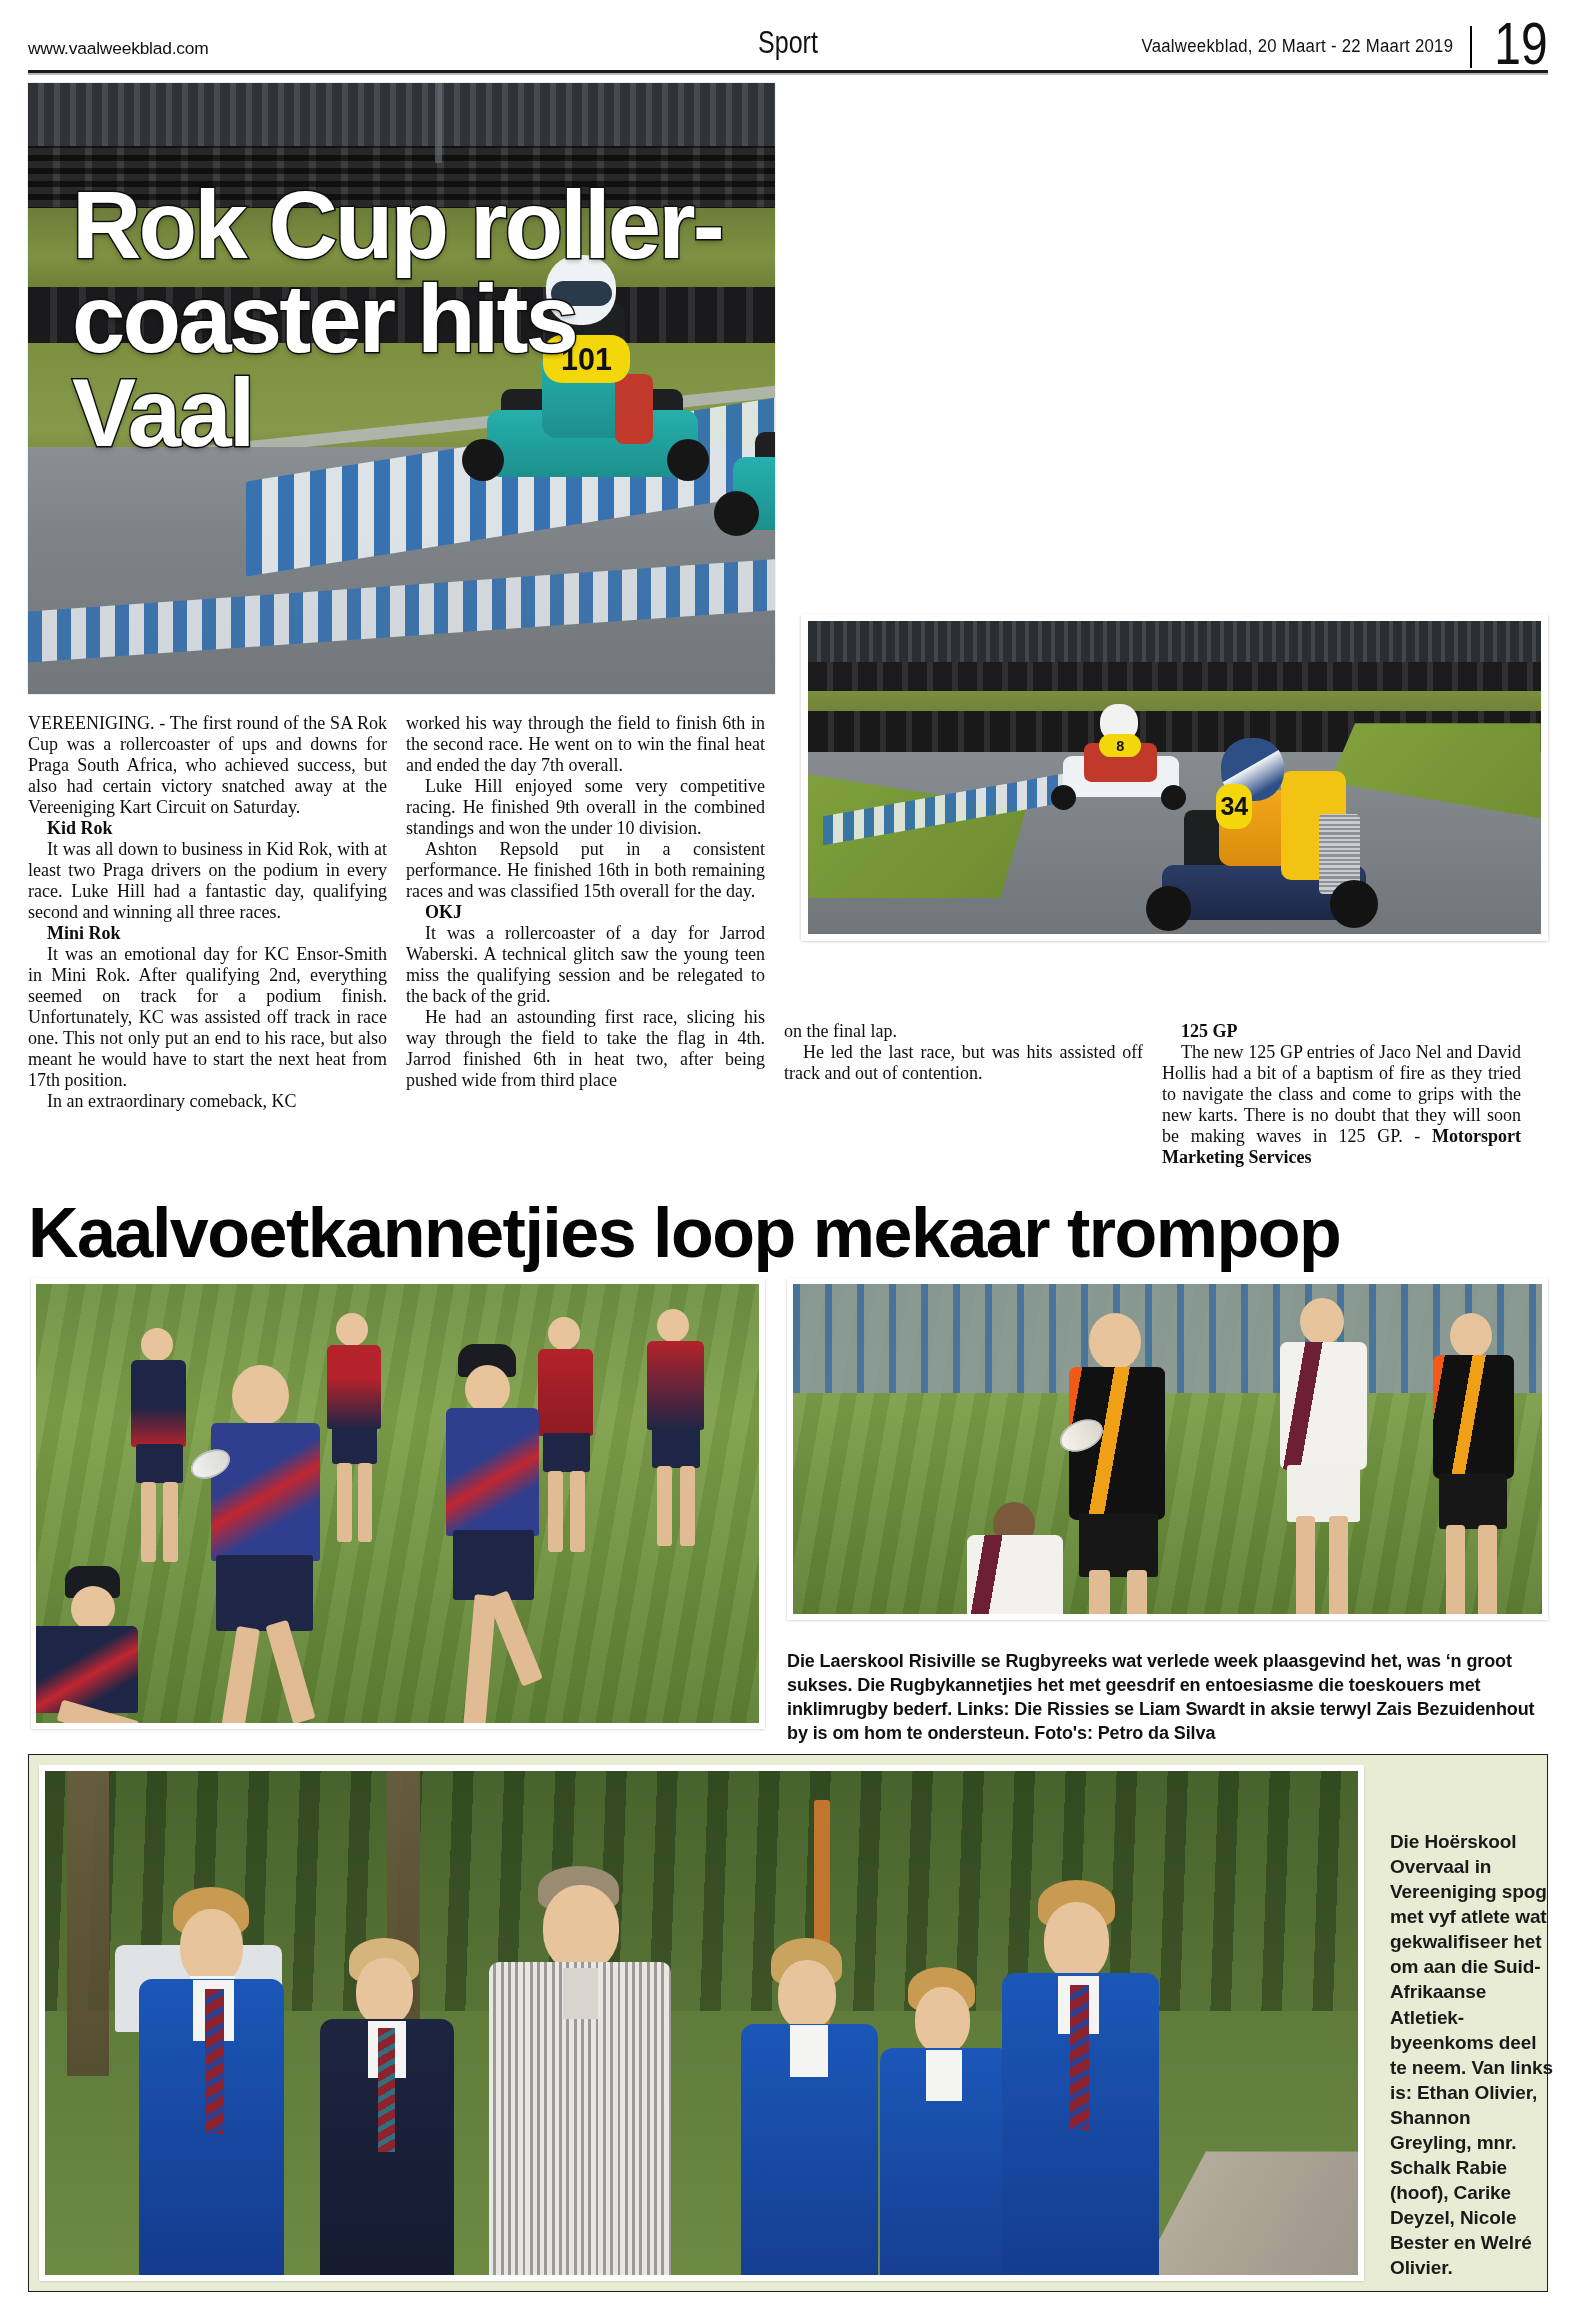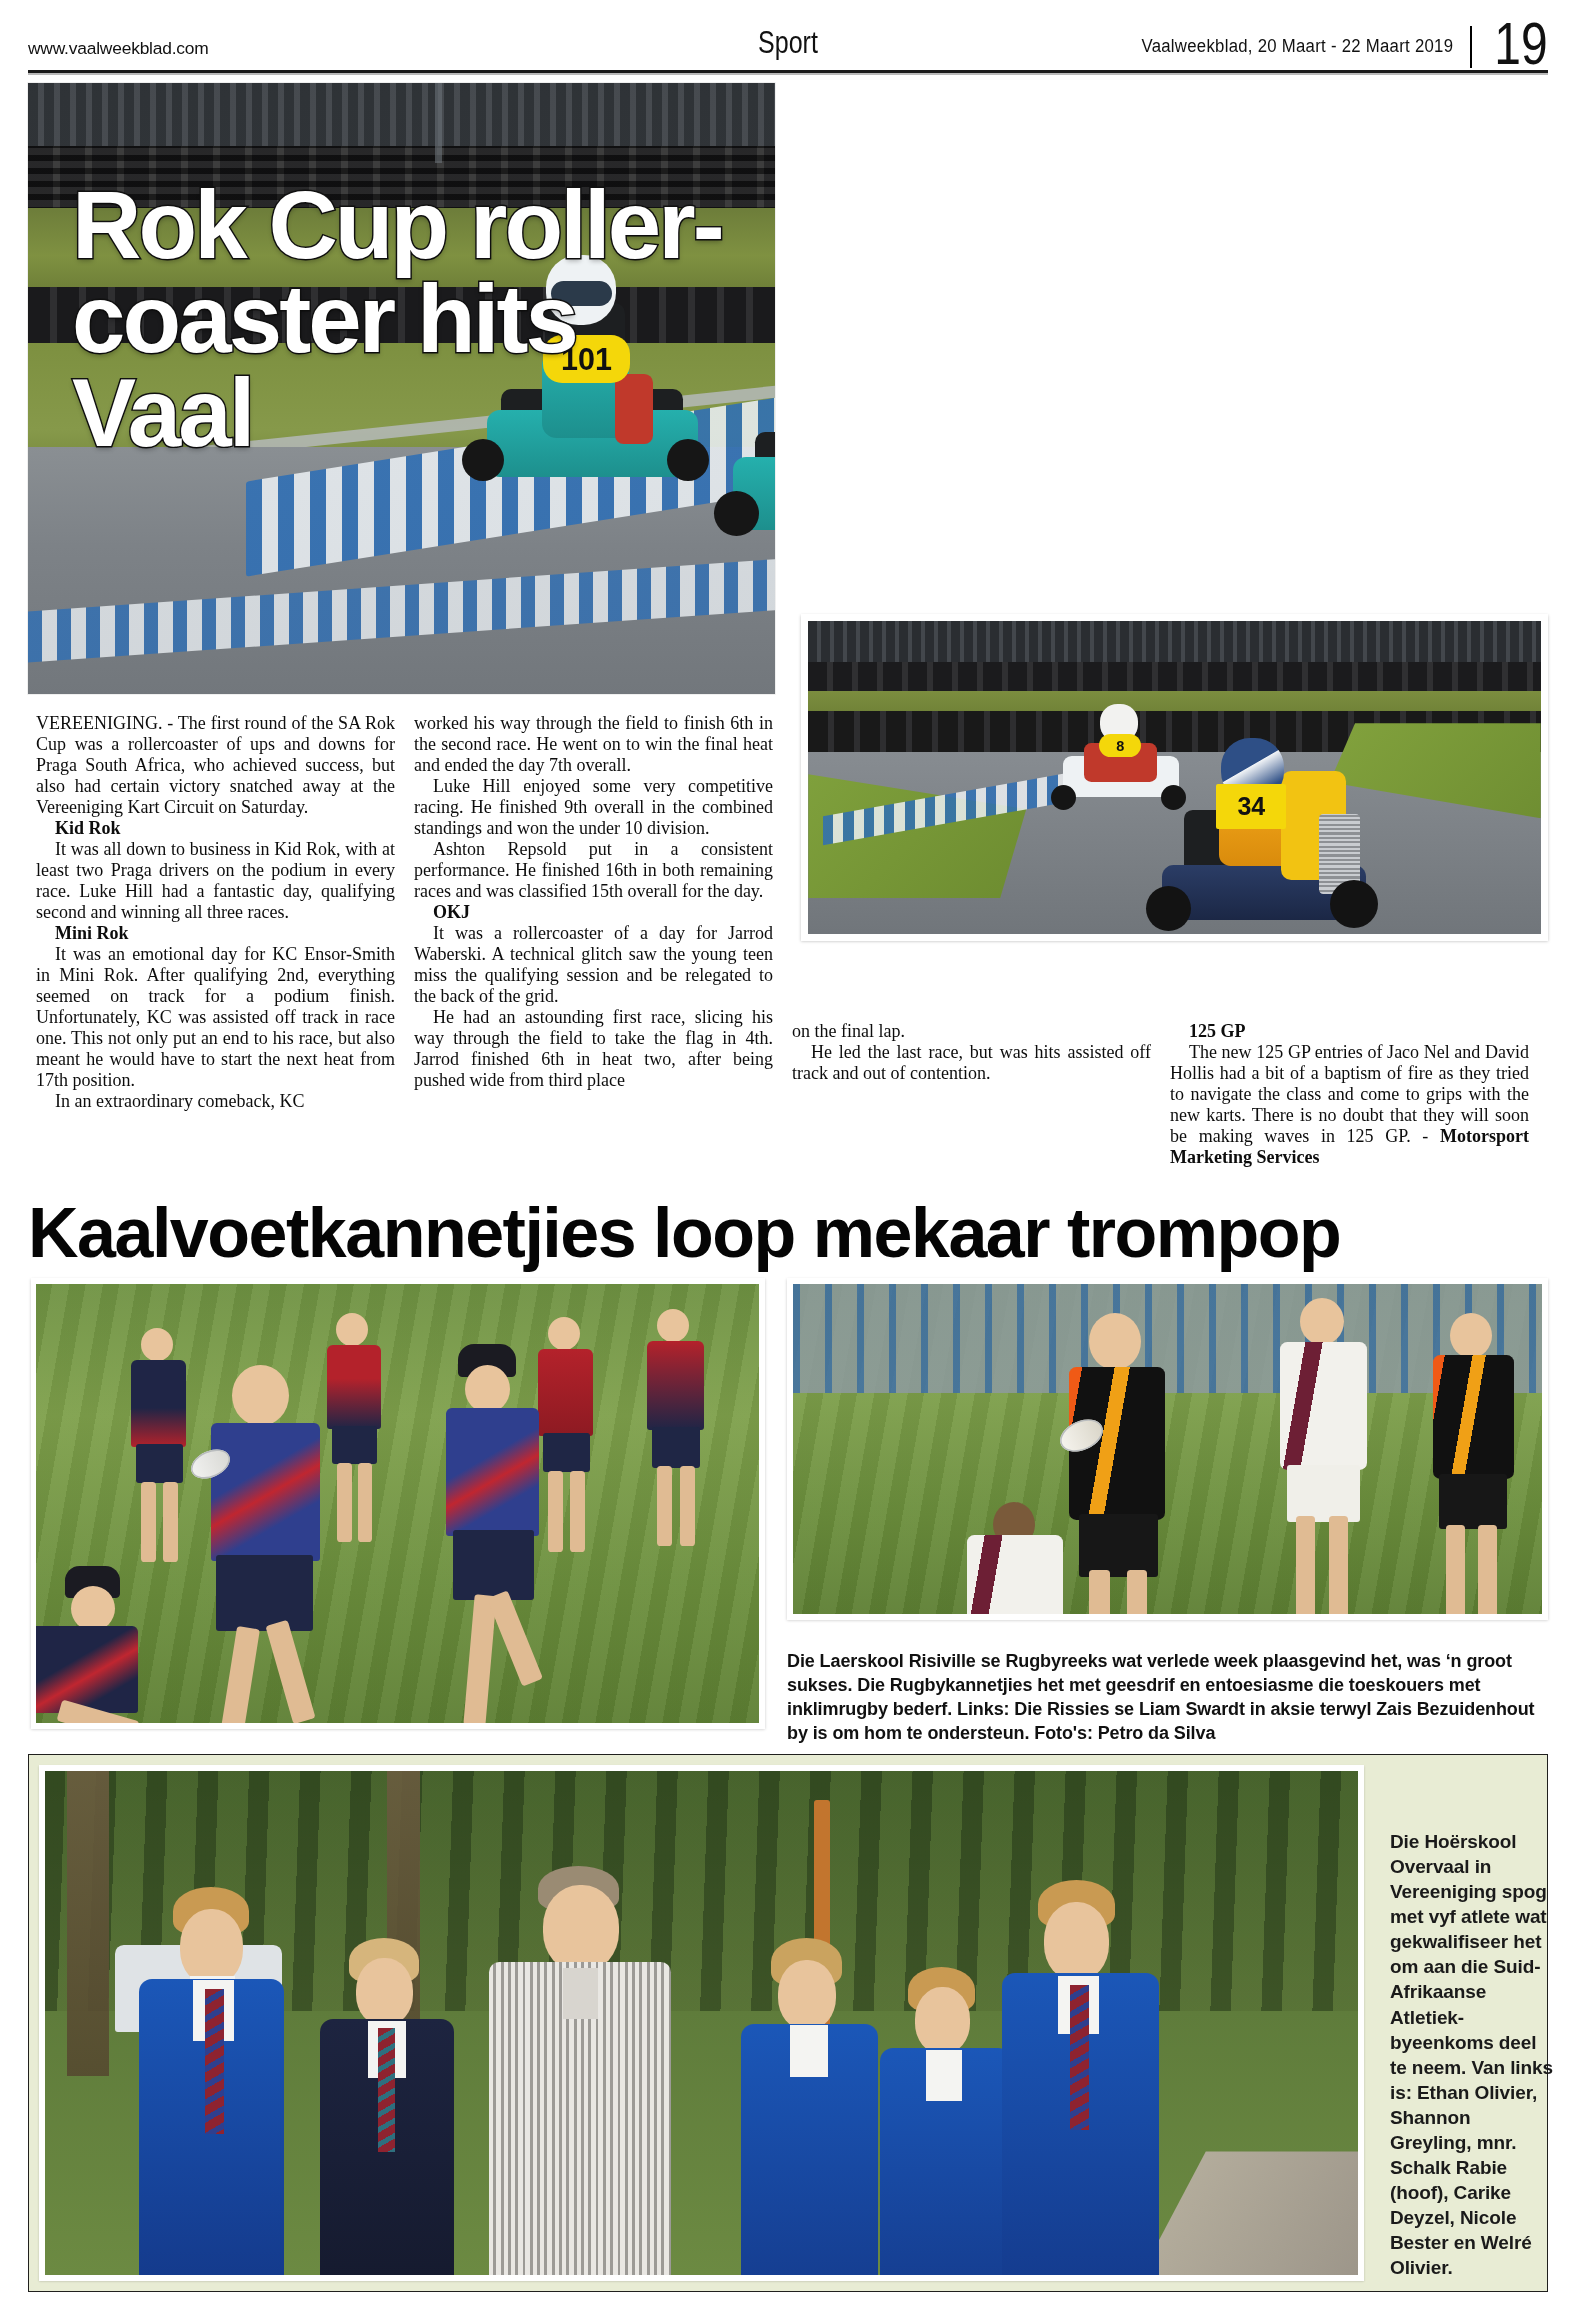--- a/index.html
+++ b/index.html
@@ -137,21 +137,21 @@
     position:absolute;left:19px;bottom:17.4px;right:276px;
     font-family:"Liberation Sans",sans-serif;
     font-weight:bold;font-size:18px;line-height:1.28;color:#111;
     text-shadow:0 0 4.4px rgba(255,255,255,.85),0 0 2.2px rgba(255,255,255,.9);
     letter-spacing:-0.3px;
   }
 
   
   .art-col{position:absolute;font-family:"Liberation Serif",serif;
     font-size:18px;line-height:1.168;text-align:justify;
-    -webkit-hyphens:none;hyphens:none;color:#0d0d0d;margin-left:8px;}
+    -webkit-hyphens:none;hyphens:none;color:#0d0d0d;}
   .art-col p{margin:0;text-indent:19px;}
   .art-col p.noindent{text-indent:0;}
   .art-col h4{margin:0;text-indent:19px;font-size:18px;font-weight:bold;}
   #col1{left:28px;top:713px;width:359px;}
   #col2{left:406px;top:713px;width:359px;}
   #col3{left:784px;top:1021px;width:359px;}
   #col4{left:1162px;top:1021px;width:359px;}
   .bold-inline{font-weight:bold;}
 
   
@@ -306,21 +306,21 @@
       <div class="body" style="left:113px;top:83px;width:25px;height:25px;border-radius:50%;background:#151515;"></div>
     </div>
 
     <div class="kart" style="left:332px;top:109px;width:240px;height:204px;">
       <div class="body k-black" style="left:44px;top:80px;width:153px;height:79px;border-radius:8.7px;"></div>
       <div class="body" style="left:22px;top:135px;width:204px;height:55px;border-radius:11.6px;background:linear-gradient(180deg,#2b3d66,#1b2745);"></div>
       <div class="body" style="left:79px;top:60px;width:73px;height:76px;border-radius:11.6px;background:linear-gradient(180deg,#f3a71a,#d98b0c);"></div>
       <div class="body" style="left:141px;top:41px;width:65px;height:109px;border-radius:10.2px;background:#f2c312;"></div>
       <div class="body" style="left:179px;top:84px;width:41px;height:80px;border-radius:4.4px;background:repeating-linear-gradient(0deg,#c9ccd0 0 2.2px,#8d9094 2.2px 4.4px);"></div>
       <div class="body" style="left:81px;top:7.3px;width:63px;height:63px;border-radius:46%;background:linear-gradient(150deg,#2e4f86 45%,#f0f3f6 46%,#2e4f86 78%);"></div>
-      <div class="k-num" style="left:76px;top:54px;width:70px;height:45px;font-size:25px;border-radius:2px;">34</div>
+      <div class="k-num" style="left:76px;top:54px;width:36px;height:45px;font-size:25px;border-radius:14px;">34</div>
       <div class="body" style="left:5.8px;top:156px;width:45px;height:45px;border-radius:50%;background:#131313;"></div>
       <div class="body" style="left:190px;top:150px;width:48px;height:48px;border-radius:50%;background:#131313;"></div>
     </div>
   </div>
 </div>
 
 <div class="art-col" id="col1">
   <p class="noindent">VEREENIGING. - The first round of the SA Rok Cup was a rollercoaster of ups and downs for Praga South Africa, who achieved success, but also had certain victory snatched away at the Vereeniging Kart Circuit on Saturday.</p>
   <h4>Kid Rok</h4>
   <p>It was all down to business in Kid Rok, with at least two Praga drivers on the podium in every race. Luke Hill had a fantastic day, qualifying second and winning all three races.</p>

